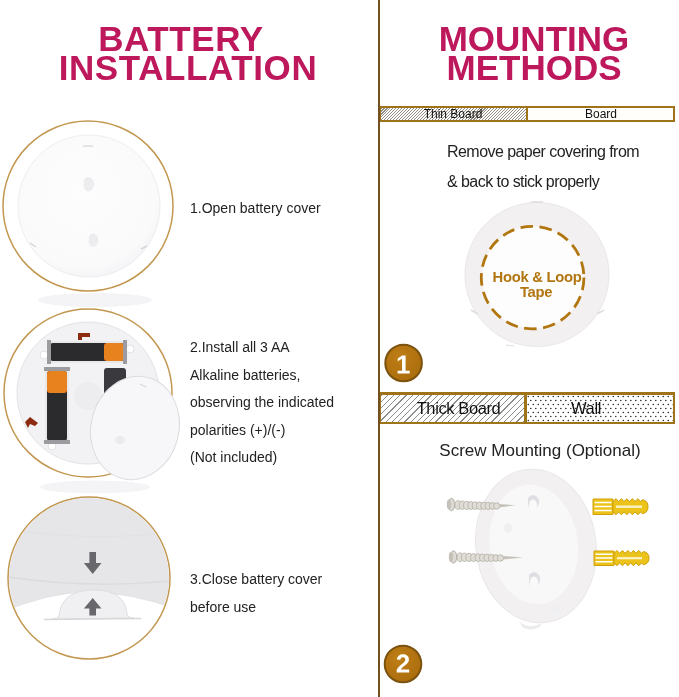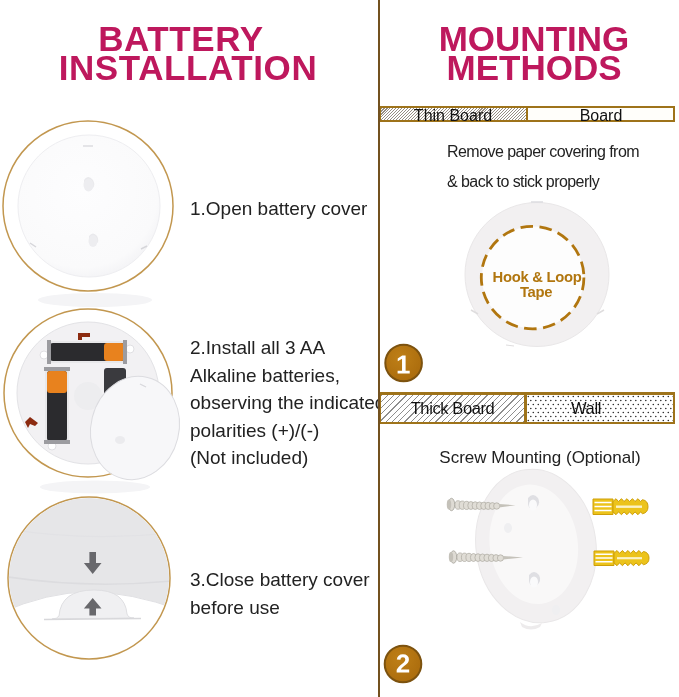--- a/index.html
+++ b/index.html
@@ -1,34 +1,34 @@
 <!DOCTYPE html>
 <html><head>
 <meta charset="utf-8">
 <style>
   html,body{margin:0;padding:0;}
   body{width:679px;height:697px;background:#fff;position:relative;overflow:hidden;
        font-family:"Liberation Sans",sans-serif;}
   .abs{position:absolute;}
   .title{font-weight:bold;color:#be185d;font-size:35px;line-height:29px;text-align:center;letter-spacing:0px;}
-  .step{font-size:19px;line-height:27.6px;color:#222;}
-  .btext{font-size:16px;color:#111;text-align:center;}
+  .step{font-size:14px;line-height:27.6px;color:#222;}
+  .btext{font-size:12px;color:#111;text-align:center;}
 </style>
 </head>
 <body>
 
   <div class="abs title" style="left:0px;top:24px;width:376px;letter-spacing:0.6px;"><span style="position:relative;left:-7px;">BATTERY</span><br>INSTALLATION</div>
   <div class="abs title" style="left:384px;top:24px;width:300px;">MOUNTING<br>METHODS</div>
 
   <div class="abs step" style="left:190px;top:195px;">1.Open battery cover</div>
   <div class="abs step" style="left:190px;top:334px;">2.Install all 3 AA<br>Alkaline batteries,<br>observing the indicated<br>polarities (+)/(-)<br>(Not included)</div>
   <div class="abs step" style="left:190px;top:566px;">3.Close battery cover<br>before use</div>
 
   <div class="abs step" style="left:447px;top:137px;font-size:16px;letter-spacing:-0.55px;line-height:30px;">Remove paper covering from<br>&amp; back to stick properly</div>
-  <div class="abs step" style="left:400px;top:437px;width:280px;text-align:center;font-size:17px;margin-top:7px;">Screw Mounting (Optional)</div>
+  <div class="abs step" style="left:400px;top:437px;width:280px;text-align:center;font-size:17px;">Screw Mounting (Optional)</div>
 
   <div class="abs" style="left:379px;top:106px;width:296px;height:16px;background:#9E731A;"></div>
   <div class="abs" style="left:381px;top:108px;width:145px;height:12px;
        background:repeating-linear-gradient(135deg,#958d84 0 0.75px,rgba(255,255,255,0) 0.75px 2.1px),#fff;"></div>
   <div class="abs" style="left:528px;top:108px;width:145px;height:12px;background:#fffefa;"></div>
   <div class="abs btext" style="left:381px;top:107px;width:144px;">Thin Board</div>
   <div class="abs btext" style="left:529px;top:107px;width:144px;">Board</div>
 
   <div class="abs" style="left:379px;top:392px;width:296px;height:32px;background:#9E731A;"></div>
   <div class="abs" style="left:381px;top:394.5px;width:143px;height:27px;
@@ -36,21 +36,21 @@
   <div class="abs" style="left:527px;top:394.5px;width:146px;height:27px;background:#fff;"></div>
   <svg class="abs" style="left:527px;top:394.5px;" width="146" height="27">
     <defs>
       <pattern id="dotp" width="5" height="8" patternUnits="userSpaceOnUse">
       <circle cx="1.3" cy="1.5" r="0.8" fill="#2a2a2a"></circle>
         <circle cx="3.8" cy="5.5" r="0.8" fill="#2a2a2a"></circle>
     </pattern>
     </defs>
     <rect x="0" y="0" width="146" height="27" fill="url(#dotp)"></rect>
   </svg>
-  <div class="abs btext" style="left:381px;top:394.5px;width:143px;font-size:16.5px;line-height:26px;letter-spacing:-0.4px;">Thick Board</div>
+  <div class="abs btext" style="left:381px;top:394.5px;width:143px;font-size:16.5px;line-height:26px;letter-spacing:-0.4px;padding-left:6px;">Thick Board</div>
   <div class="abs btext" style="left:527px;top:394.5px;width:118px;font-size:16.5px;line-height:26px;letter-spacing:-0.4px;">Wall</div>
 
   <svg class="abs" style="left:0;top:0;" width="679" height="697" viewBox="0 0 679 697">
     <defs>
       <radialGradient id="badge" cx="40%" cy="35%" r="75%">
         <stop offset="0" stop-color="#BE7F17"></stop>
         <stop offset="1" stop-color="#A96A0C"></stop>
       </radialGradient>
       <radialGradient id="disc" cx="45%" cy="40%" r="65%">
         <stop offset="0" stop-color="#FDFDFE"></stop>

